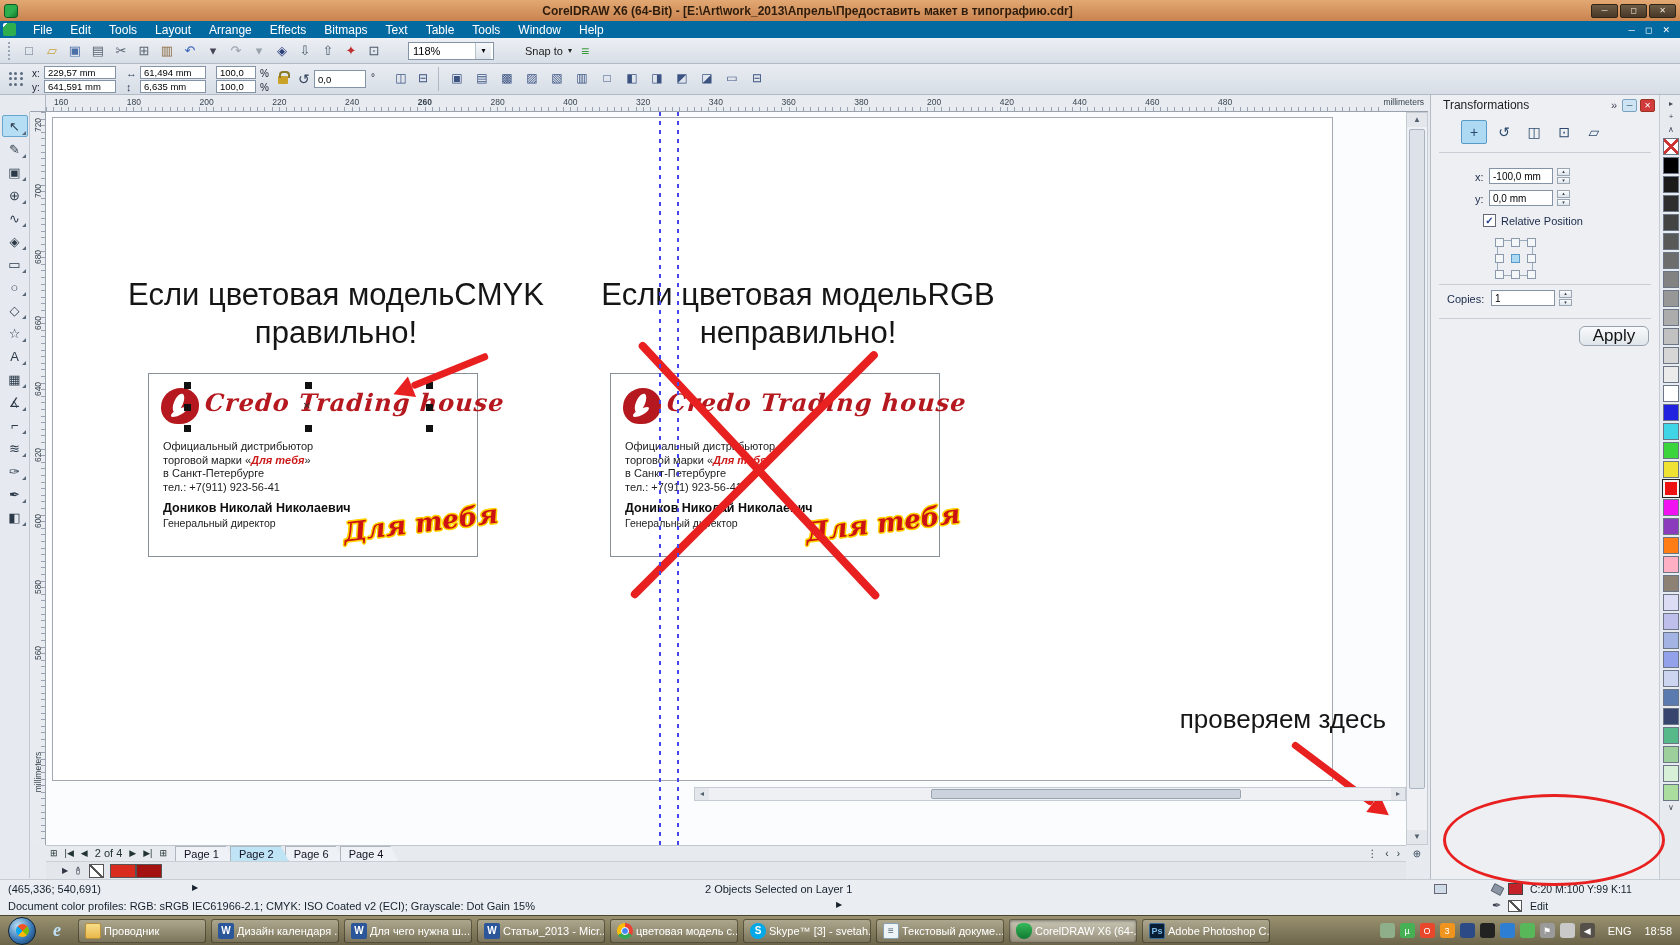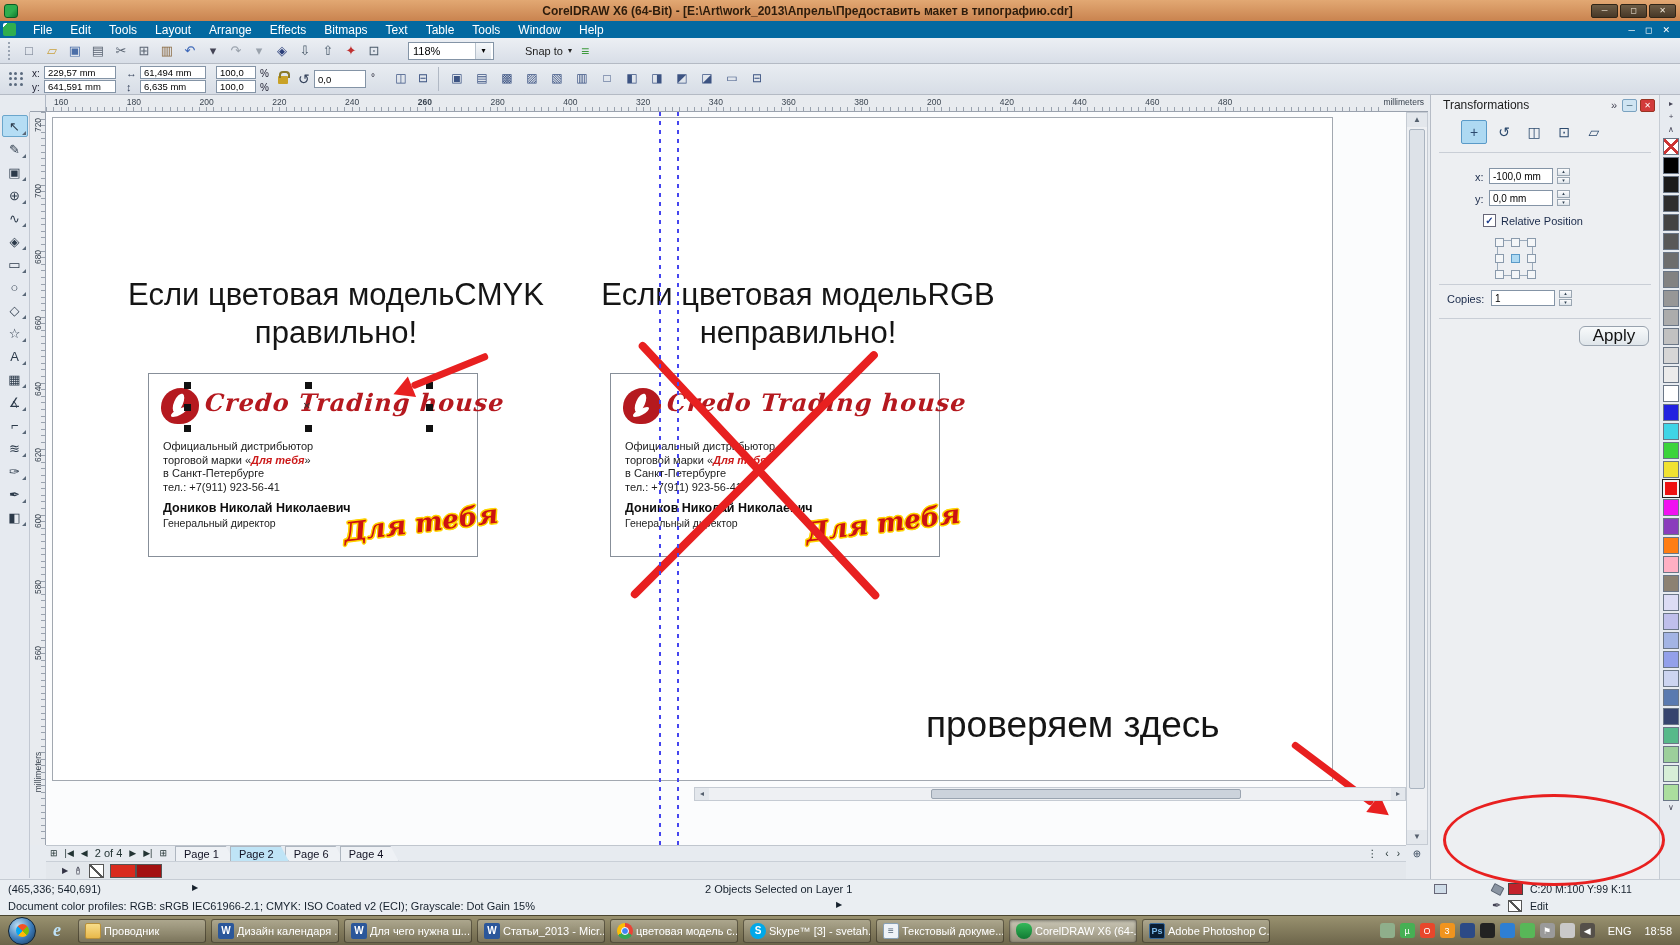--- a/index.html
+++ b/index.html
@@ -60,21 +60,21 @@
   .toolbox{position:absolute;left:0;top:112px;width:30px;height:766px;background:#e6eaf0;border-right:1px solid #c2c8d2;padding-top:3px}
   .tool{position:relative;width:26px;height:22px;margin:0 auto 1px;display:flex;align-items:center;justify-content:center;font-size:13px;color:#2c3a4a;border:1px solid transparent;border-radius:2px}
   .tool::after{content:"";position:absolute;right:1px;bottom:1px;border-left:4px solid transparent;border-bottom:4px solid #5a6878}
   .tool.active{background:#b5ddf4;border-color:#6aa6cc}
 
   
   .canvas{position:absolute;left:46px;top:112px;width:1360px;height:733px;background:#fbfcfd;overflow:hidden}
   .page{position:absolute;left:6px;top:5px;width:1281px;height:664px;background:#fff;border:1px solid #a2a8b0;z-index:1}
   .guide{position:absolute;top:0;width:2px;height:733px;background:repeating-linear-gradient(180deg,#4545ee 0 4px,transparent 4px 9px);z-index:30}
   .heading{position:absolute;top:164px;width:440px;text-align:center;font-size:31px;line-height:38px;color:#151515;z-index:2}
-  .check-label{position:absolute;left:880px;top:592px;width:460px;text-align:left;font-size:37px;color:#151515;z-index:2}
+  .check-label{position:absolute;left:880px;top:592px;width:460px;text-align:right;font-size:26px;color:#151515;z-index:2}
 
   .card{position:absolute;top:261px;width:330px;height:184px;background:#fff;border:1px solid #878f99;z-index:2}
   .logo-blob{position:absolute;left:12px;top:14px;width:38px;height:36px;background:#b5191f;border-radius:58% 52% 55% 48%}
   .logo-blob::before{content:"";position:absolute;left:13px;top:5px;width:9px;height:20px;background:#fff;border-radius:50%;transform:rotate(24deg)}
   .logo-blob::after{content:"";position:absolute;left:9px;top:21px;width:18px;height:6px;background:#fff;border-radius:50%;transform:rotate(-28deg)}
   .brand{position:absolute;left:56px;top:14px;font-family:"DejaVu Serif",serif;font-style:italic;font-weight:bold;font-size:24px;color:#b5191f;transform:skewX(-4deg);letter-spacing:1px;white-space:nowrap}
   .card-info{position:absolute;left:14px;top:66px;font-size:11px;line-height:13.5px;color:#1c1c1c}
   .redit{color:#cc1a1a;font-style:italic;font-weight:bold}
   .person{position:absolute;left:14px;top:127px;font-size:12.5px;font-weight:bold;color:#0e0e0e}
   .role{position:absolute;left:14px;top:143px;font-size:10.5px;color:#222}

